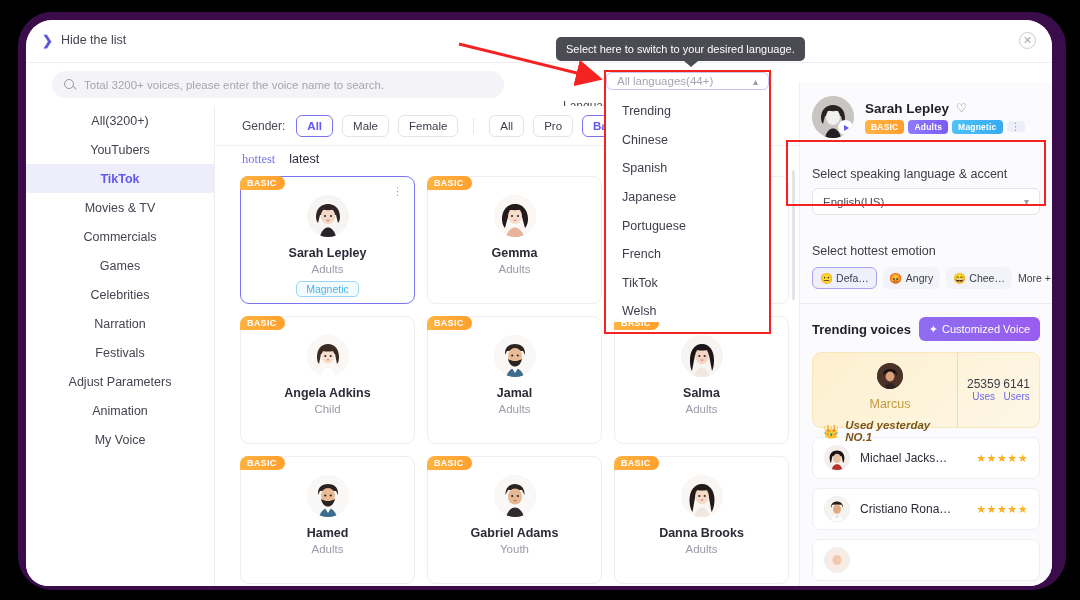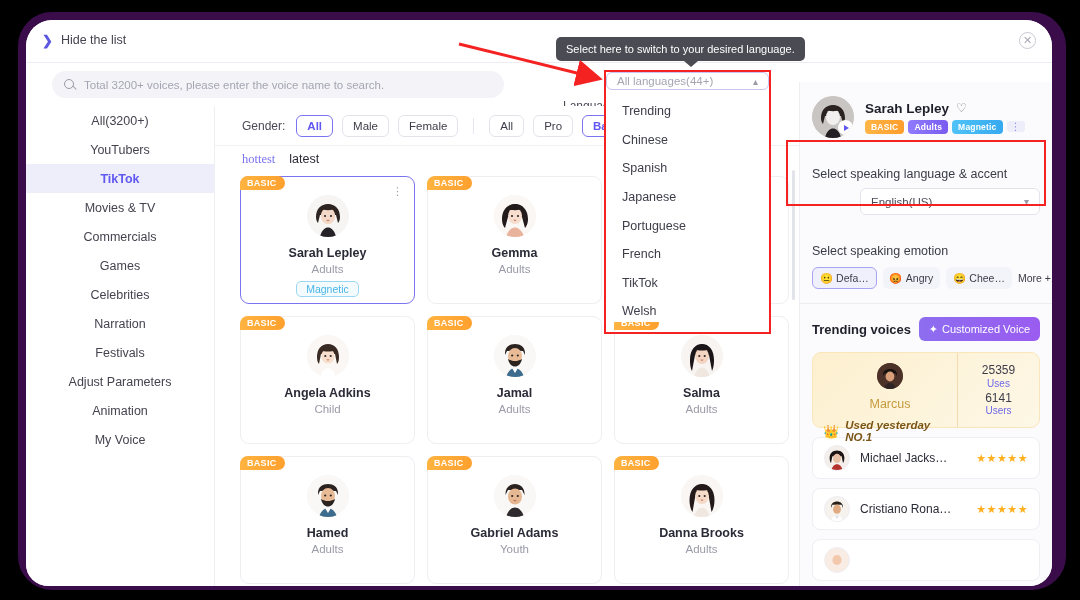--- a/index.html
+++ b/index.html
@@ -205,21 +205,21 @@
   .chip-dots {
     color: #8e8ef0; font-size: 10px; line-height: 5px;
     background: #eeeefb; border-radius: 3px; padding: 3px 4px; cursor: pointer;
   }
 
   .sec-title { font-size: 12.5px; color: #3b3b48; margin-top: 29px; }
   .sel-box {
     margin-top: 7px; height: 27px;
     border: 1px solid #e3e3ea; border-radius: 6px; background: #fff;
     display: flex; align-items: center; justify-content: space-between;
-    padding: 0 10px; font-size: 11.5px; color: #4a4a57; cursor: pointer; margin-left: 48px;
+    padding: 0 10px; font-size: 11.5px; color: #4a4a57; cursor: pointer;
   }
   .caret { color: #9a9aa8; font-size: 10px; }
 
   .emo-row { display: flex; align-items: center; gap: 6px; margin-top: 9px; }
   .emo {
     height: 22px; border-radius: 6px; background: #f3f3fa;
     display: flex; align-items: center; gap: 3px; padding: 0 7px;
     font-size: 10.5px; color: #3d3d4a; cursor: pointer; white-space: nowrap;
   }
   .emo.sel { background: #f0effc; border: 1px solid #a9a3f3; }
@@ -250,21 +250,21 @@
   .m-av {
     width: 26px; height: 26px; border-radius: 50%;
     background: #6b4f3a; overflow: hidden; position: relative; flex: none;
   }
   .m-name { font-size: 12.5px; color: #c59a3d; }
   .m-row2 { display: flex; align-items: center; gap: 6px; margin-top: 8px; }
   .crown { font-size: 13px; }
   .m-sub { font-size: 11.5px; font-weight: bold; color: #7a5518; font-style: italic; }
   .marcus-right {
     width: 82px; border-left: 1px solid #f2dcaf;
-    display: flex; flex-direction: column; align-items: center;
+    display: flex; flex-direction: row; align-items: center;
     justify-content: center; gap: 3px;
   }
   .m-num { font-size: 12px; color: #3d3d4a; line-height: 1.1; }
   .m-lbl { font-size: 10px; color: #6e68e8; line-height: 1.1; }
 
   .tv-item {
     margin-top: 9px; height: 42px; border-radius: 8px;
     background: #fff; border: 1px solid #eeeef3;
     display: flex; align-items: center; padding: 0 11px; gap: 10px;
     cursor: pointer;
@@ -583,21 +583,21 @@
           </div>
         </div>
       </div>
 
       <div class="sec-title">Select speaking language &amp; accent</div>
       <div class="sel-box">
         <span>English(US)</span>
         <span class="caret">▾</span>
       </div>
 
-      <div class="sec-title">Select speaking emotion</div>
+      <div class="sec-title">Select hottest emotion</div>
       <div class="emo-row">
         <div class="emo sel">
           <span>😐</span>
           <span>Defa…</span>
         </div>
         <div class="emo">
           <span>😡</span>
           <span>Angry</span>
         </div>
         <div class="emo">

